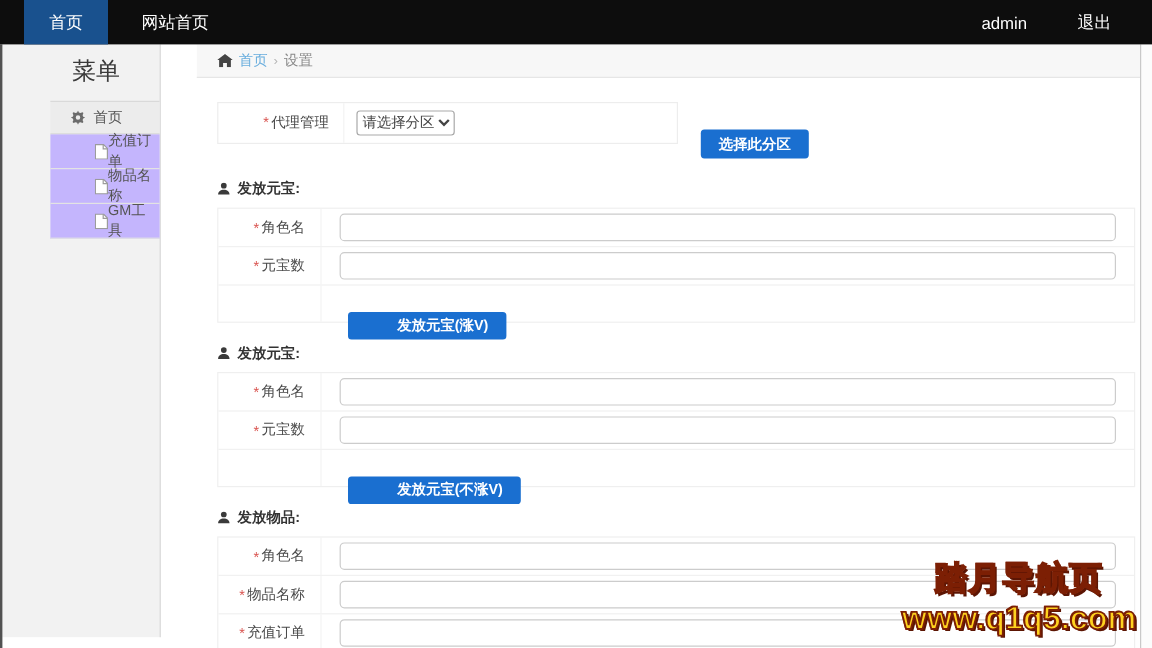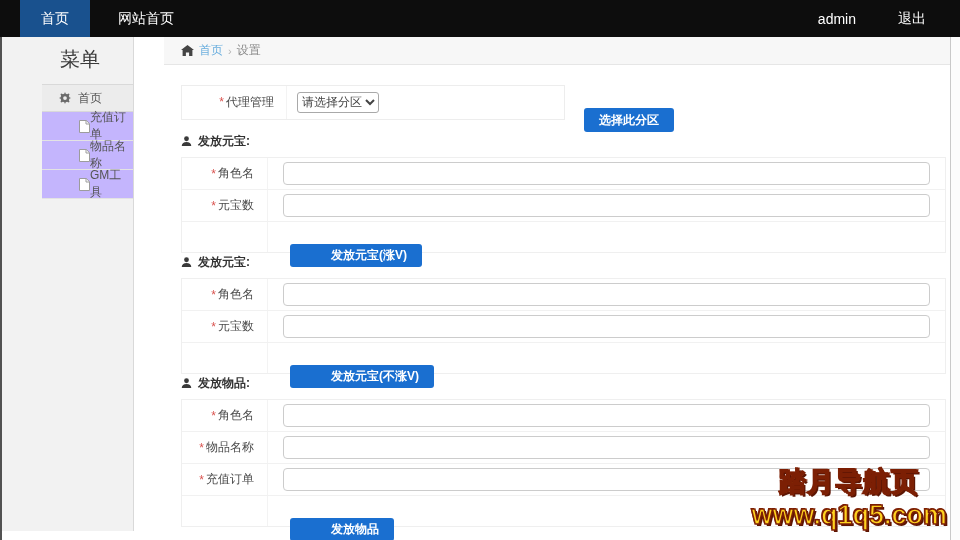--- a/index.html
+++ b/index.html
@@ -53,21 +53,21 @@
              padding-right:12px; font-size:12px; color:#4a4a4a;
              border-right:1px solid #f3f3f3; height:100%; }
   .partition-box select { margin-left:10px; width:82px; height:21px; font-size:12px;
              color:#444; border:1px solid #a9a9a9; border-radius:3px; background:#fff; }
   .btn { background:var(--button_blue,#1a6fd0); color:#fff; border:none; border-radius:3px;
          height:23px; padding:0 15px; font-size:12px; font-weight:700;
          font-family:inherit; cursor:pointer;margin-top:36px; }
   .partition-row .btn { margin-left:19px; height:24px; }
 
   
-  .section-header { display:flex; align-items:center; gap:6px; margin:1px 0 7px 0;
+  .section-header { display:flex; align-items:center; gap:6px; margin:17px 0 7px 0;
                     font-size:12px; font-weight:700; color:#333; }
   .form-table { width:765px; border:1px solid #efefef; background:#fff; }
   .form-row { display:flex; align-items:center; height:32px; border-bottom:1px solid #f1f1f1; }
   .form-row:last-child { border-bottom:none; }
   .cell-label { width:86px; height:100%; display:flex; align-items:center; justify-content:flex-end;
                 padding-right:13px; font-size:12px; color:#4a4a4a; border-right:1px solid #f3f3f3; }
   .req { color:var(--required_red,#d9534f); margin-right:2px; font-size:12px; }
   .cell-input { flex:1; display:flex; align-items:center; }
   .cell-input input { margin-left:15px; width:647px; height:23px; border:1px solid #ccc;
                       border-radius:4px; padding:0 6px; font-size:12px; font-family:inherit; }

